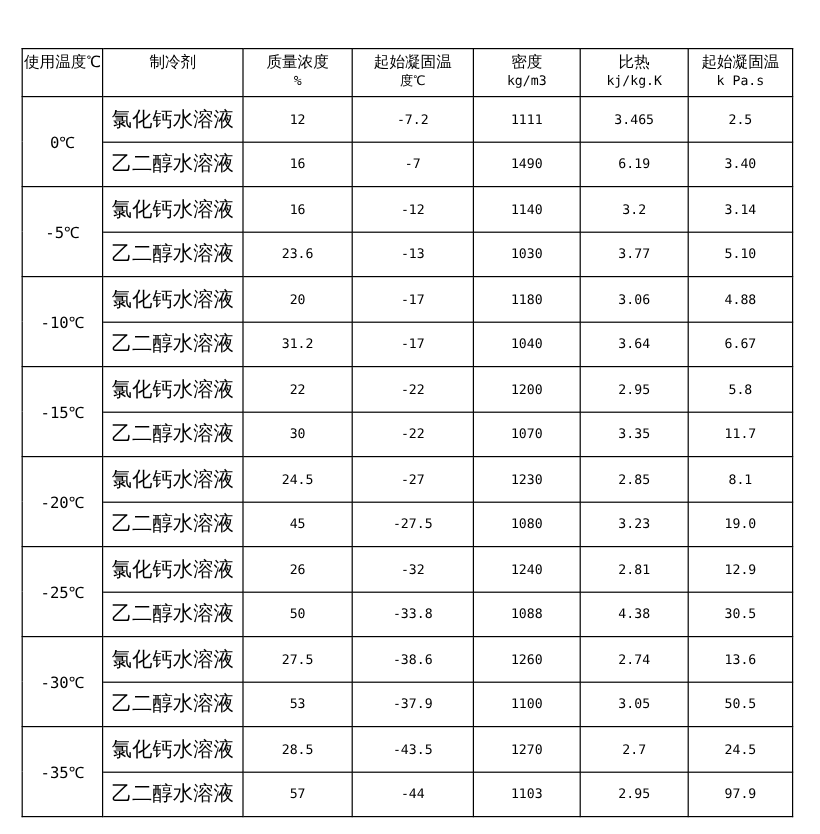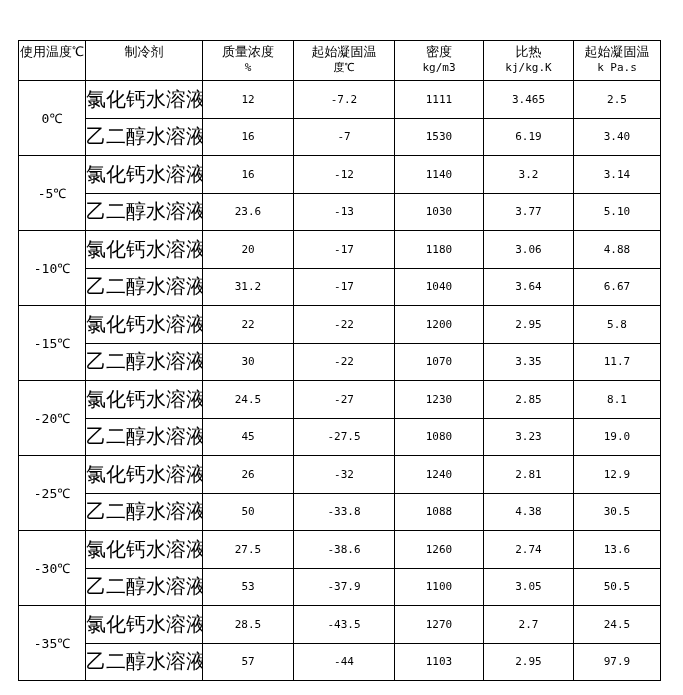--- a/index.html
+++ b/index.html
@@ -49,21 +49,21 @@
     font-size: 11px;
     font-family: "DejaVu Sans Mono", monospace;
   }
   .tbl tbody tr { height: 37.5px; }
   td.temp {
     font-size: 13px;
     font-family: "DejaVu Sans Mono", monospace;
     vertical-align: middle;
   }
   td.coolant {
-    font-size: 20px;
+    font-size: 17px;
     vertical-align: middle;
     white-space: nowrap;
   }
   td.num {
     font-size: 11px;
     font-family: "DejaVu Sans Mono", monospace;
     vertical-align: middle;
   }
 </style>
 </head>
@@ -118,21 +118,21 @@
           <td class="num">12</td>
           <td class="num">-7.2</td>
           <td class="num">1111</td>
           <td class="num">3.465</td>
           <td class="num">2.5</td>
         </tr>
         <tr>
           <td class="coolant">乙二醇水溶液</td>
           <td class="num">16</td>
           <td class="num">-7</td>
-          <td class="num">1530</td>
+          <td class="num">1490</td>
           <td class="num">6.19</td>
           <td class="num">3.40</td>
         </tr>
         <tr>
           <td rowspan="2" class="temp">-5℃</td>
           <td class="coolant">氯化钙水溶液</td>
           <td class="num">16</td>
           <td class="num">-12</td>
           <td class="num">1140</td>
           <td class="num">3.2</td>

